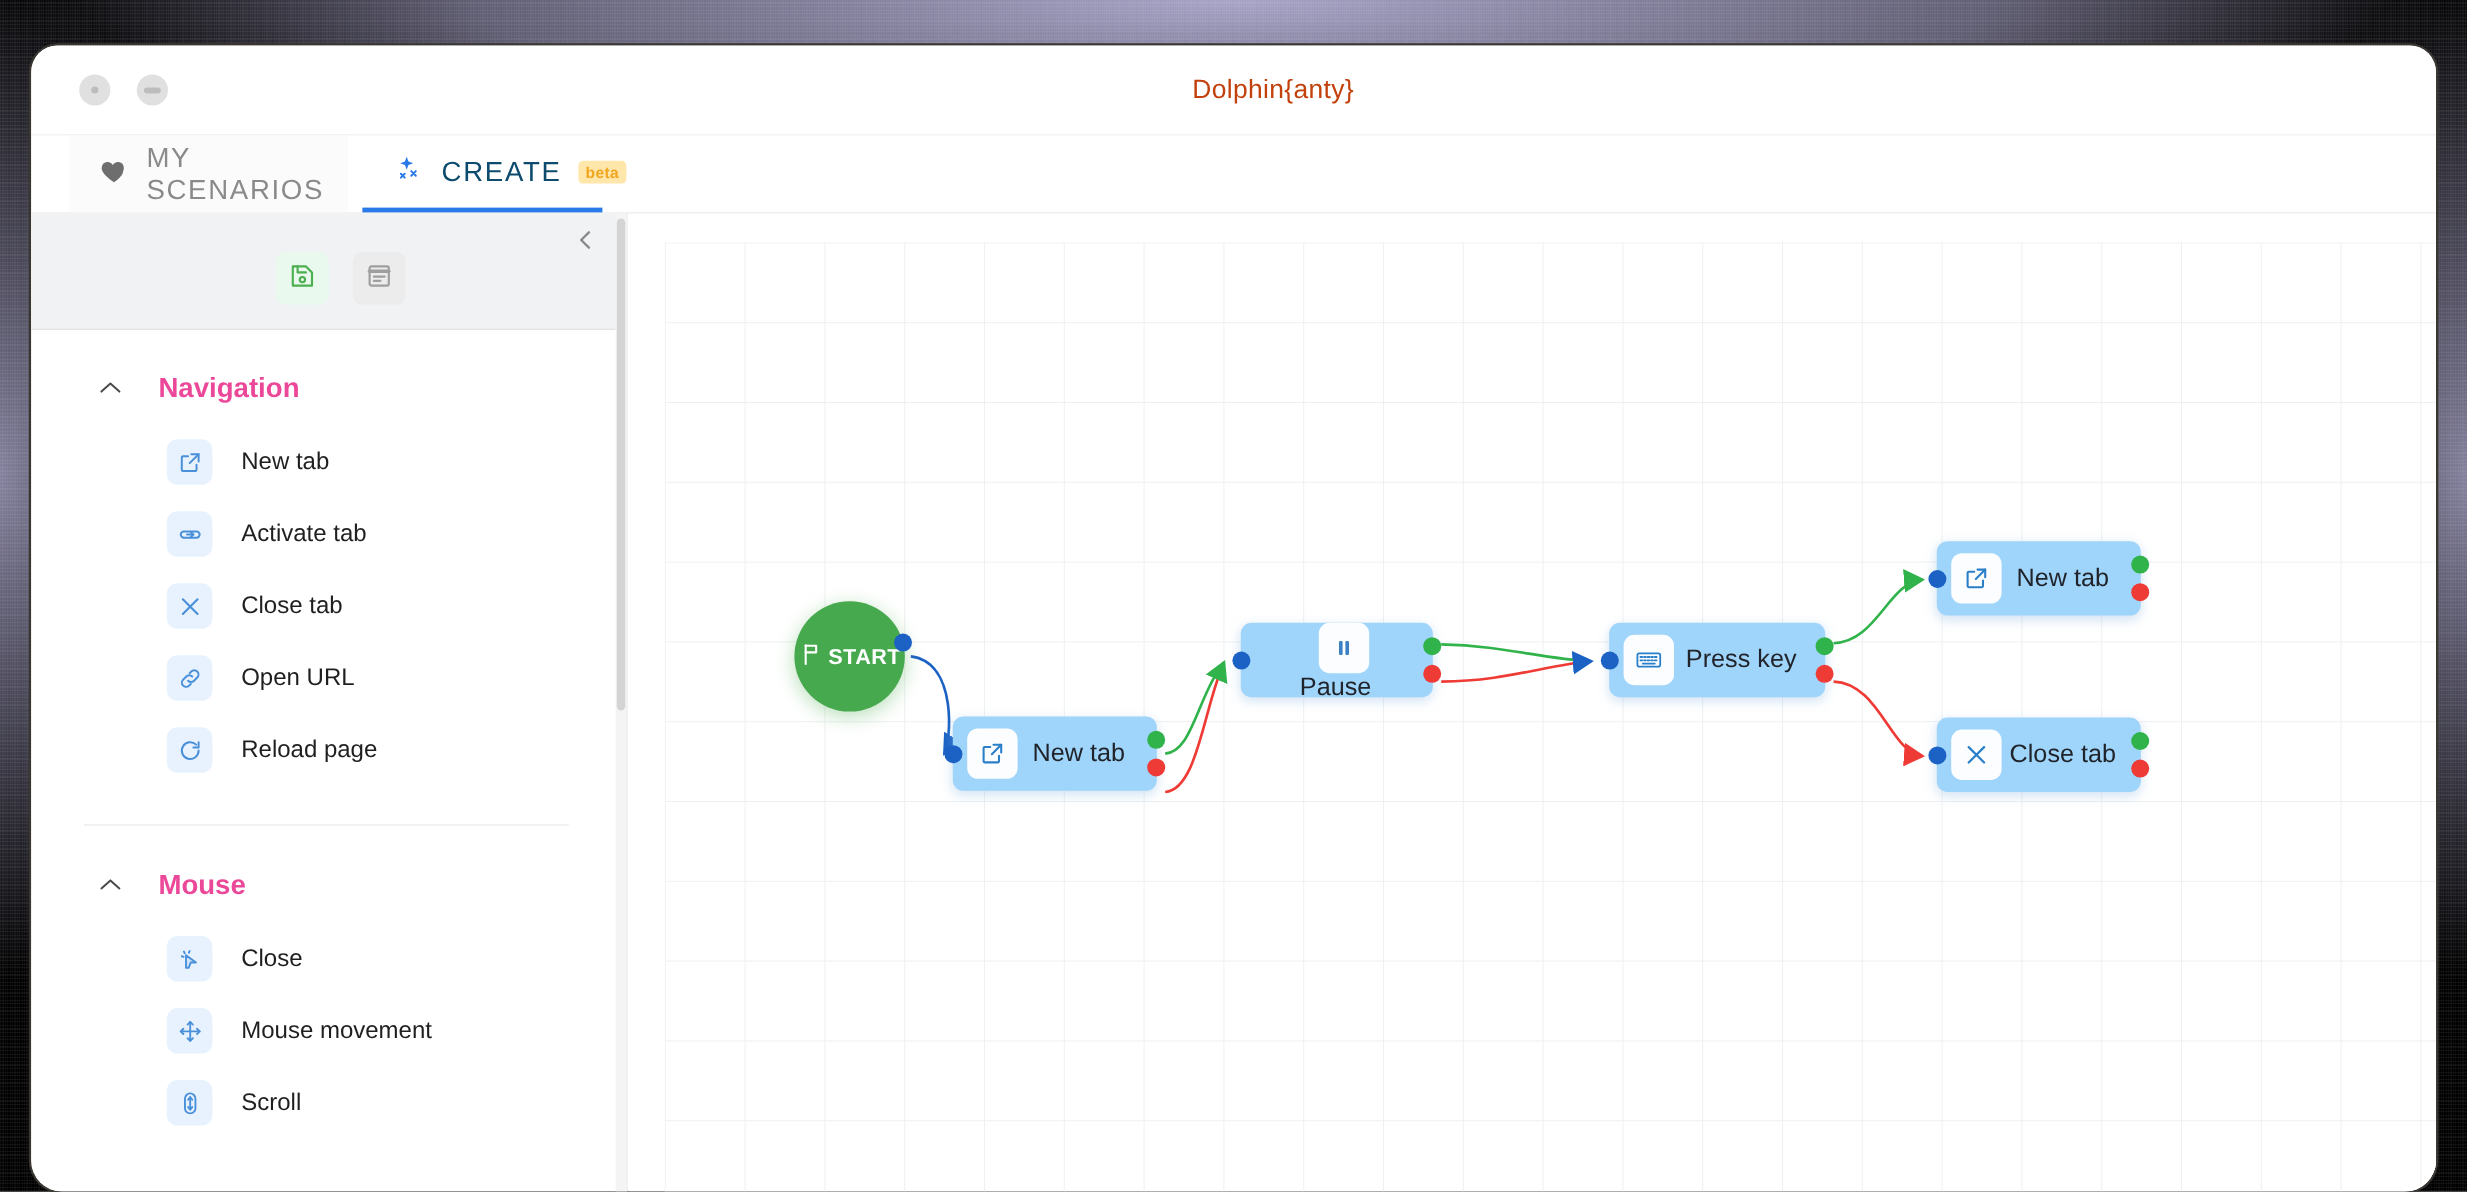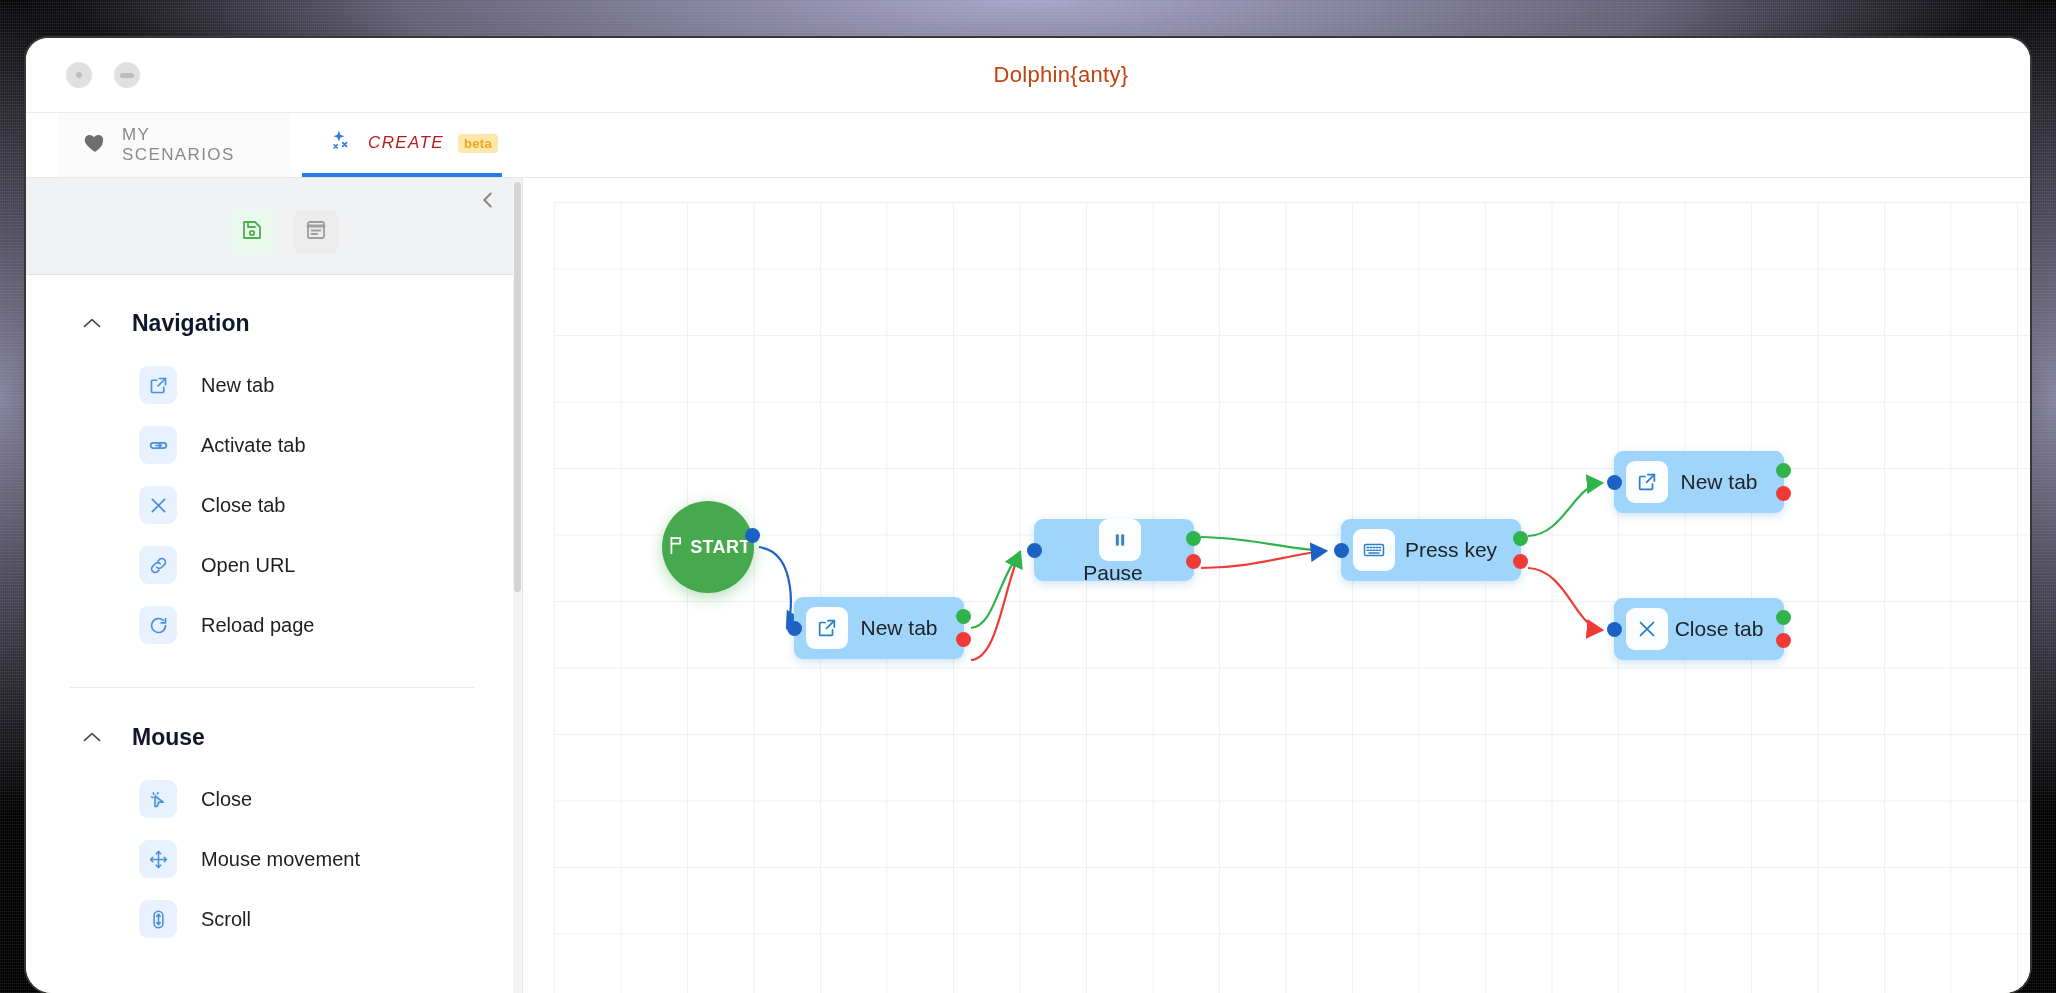--- a/index.html
+++ b/index.html
@@ -59,23 +59,23 @@
   #tabbar{
     position:relative;height:64px;background:#fff;
     border-bottom:1px solid #e7e7e7;
   }
   .tab{
     position:absolute;top:0;height:64px;display:flex;align-items:center;
     gap:14px;padding:0 24px;cursor:pointer;box-sizing:border-box;
   }
   #tab-my-scenarios{left:32px;width:232px;background:#fbfbfb;}
   #tab-create{left:276px;width:200px;border-bottom:4px solid #2979e8;}
-  .tab-label{font-size:17px;letter-spacing:1.4px;font-weight:500;}
+  .tab-label{font-size:23px;letter-spacing:1.4px;font-weight:500;}
   #tab-my-scenarios .tab-label{color:#8a8a8a;}
-  #tab-create .tab-label{color:#b91c1c;font-style:italic;}
+  #tab-create .tab-label{color:#0c4a6e;}
   .beta-badge{
     background:#ffe6ab;color:#f0a61e;font-size:13px;font-weight:700;
     padding:2px 6px;border-radius:4px;letter-spacing:.3px;
   }
 
   
   #body-split{position:relative;height:817px;}
 
   
   #left-panel{
@@ -104,21 +104,21 @@
     background:#d4d4d4;border-radius:4px;cursor:pointer;
   }
 
   #panel-scroll{
     position:absolute;left:0;top:96px;width:488px;height:721px;overflow:hidden;
   }
   .group{padding:0 0 0 0;}
   .group-header{
     display:flex;align-items:center;gap:30px;padding:36px 0 18px 56px;cursor:pointer;
   }
-  .group-title{font-size:23px;font-weight:700;color:#0f172a;}
+  .group-title{font-size:23px;font-weight:700;color:#ec4899;}
   .chev{color:#555;font-size:18px;line-height:1;}
   .action-row{
     display:flex;align-items:center;gap:24px;padding:11px 0 11px 113px;cursor:pointer;
   }
   .action-ico{
     width:38px;height:38px;border-radius:9px;background:#e7f2fe;
     display:flex;align-items:center;justify-content:center;flex:0 0 38px;
   }
   .action-label{font-size:20px;color:#1f1f1f;}
   .group-divider{

